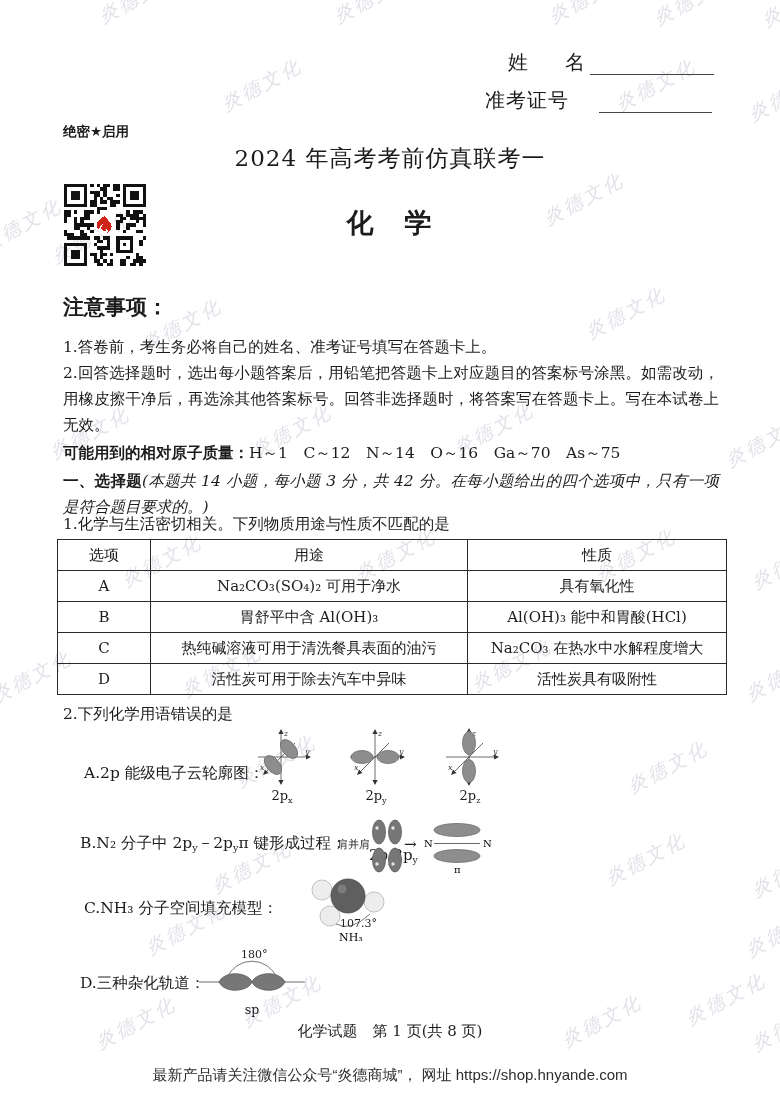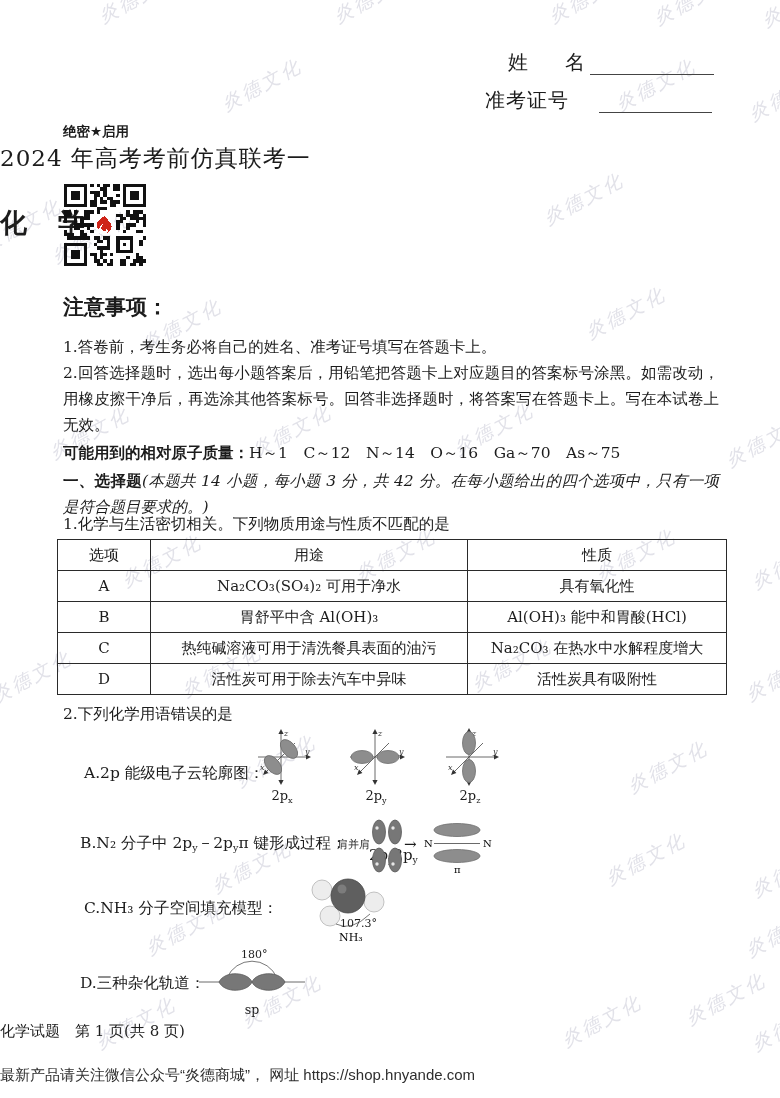--- a/index.html
+++ b/index.html
@@ -4,21 +4,21 @@
 <style>
   html,body{margin:0;padding:0;}
   body{
     width:780px;height:1098px;position:relative;overflow:hidden;
     background:#ffffff;color:#1c1c1c;
     font-family:"DejaVu Serif","Liberation Serif",serif;
   }
   .abs{position:absolute;}
   .sans{font-family:"Liberation Sans","DejaVu Sans",sans-serif;}
   .bold{font-weight:bold;}
-  .center{left:0;width:780px;}
+  .center{left:0;width:780px;text-align:center;}
   .sub{font-size:0.62em;vertical-align:-0.35em;}
   
   .wm{
     position:absolute;color:#e2e2e9;font-size:19px;font-style:italic;
     letter-spacing:3px;transform:rotate(-28deg);white-space:nowrap;
     pointer-events:none;user-select:none;z-index:0;
   }
   
   #secrecy{left:63px;top:123px;font-size:13.5px;}
   #name-row{left:508px;top:49px;font-size:20px;}

